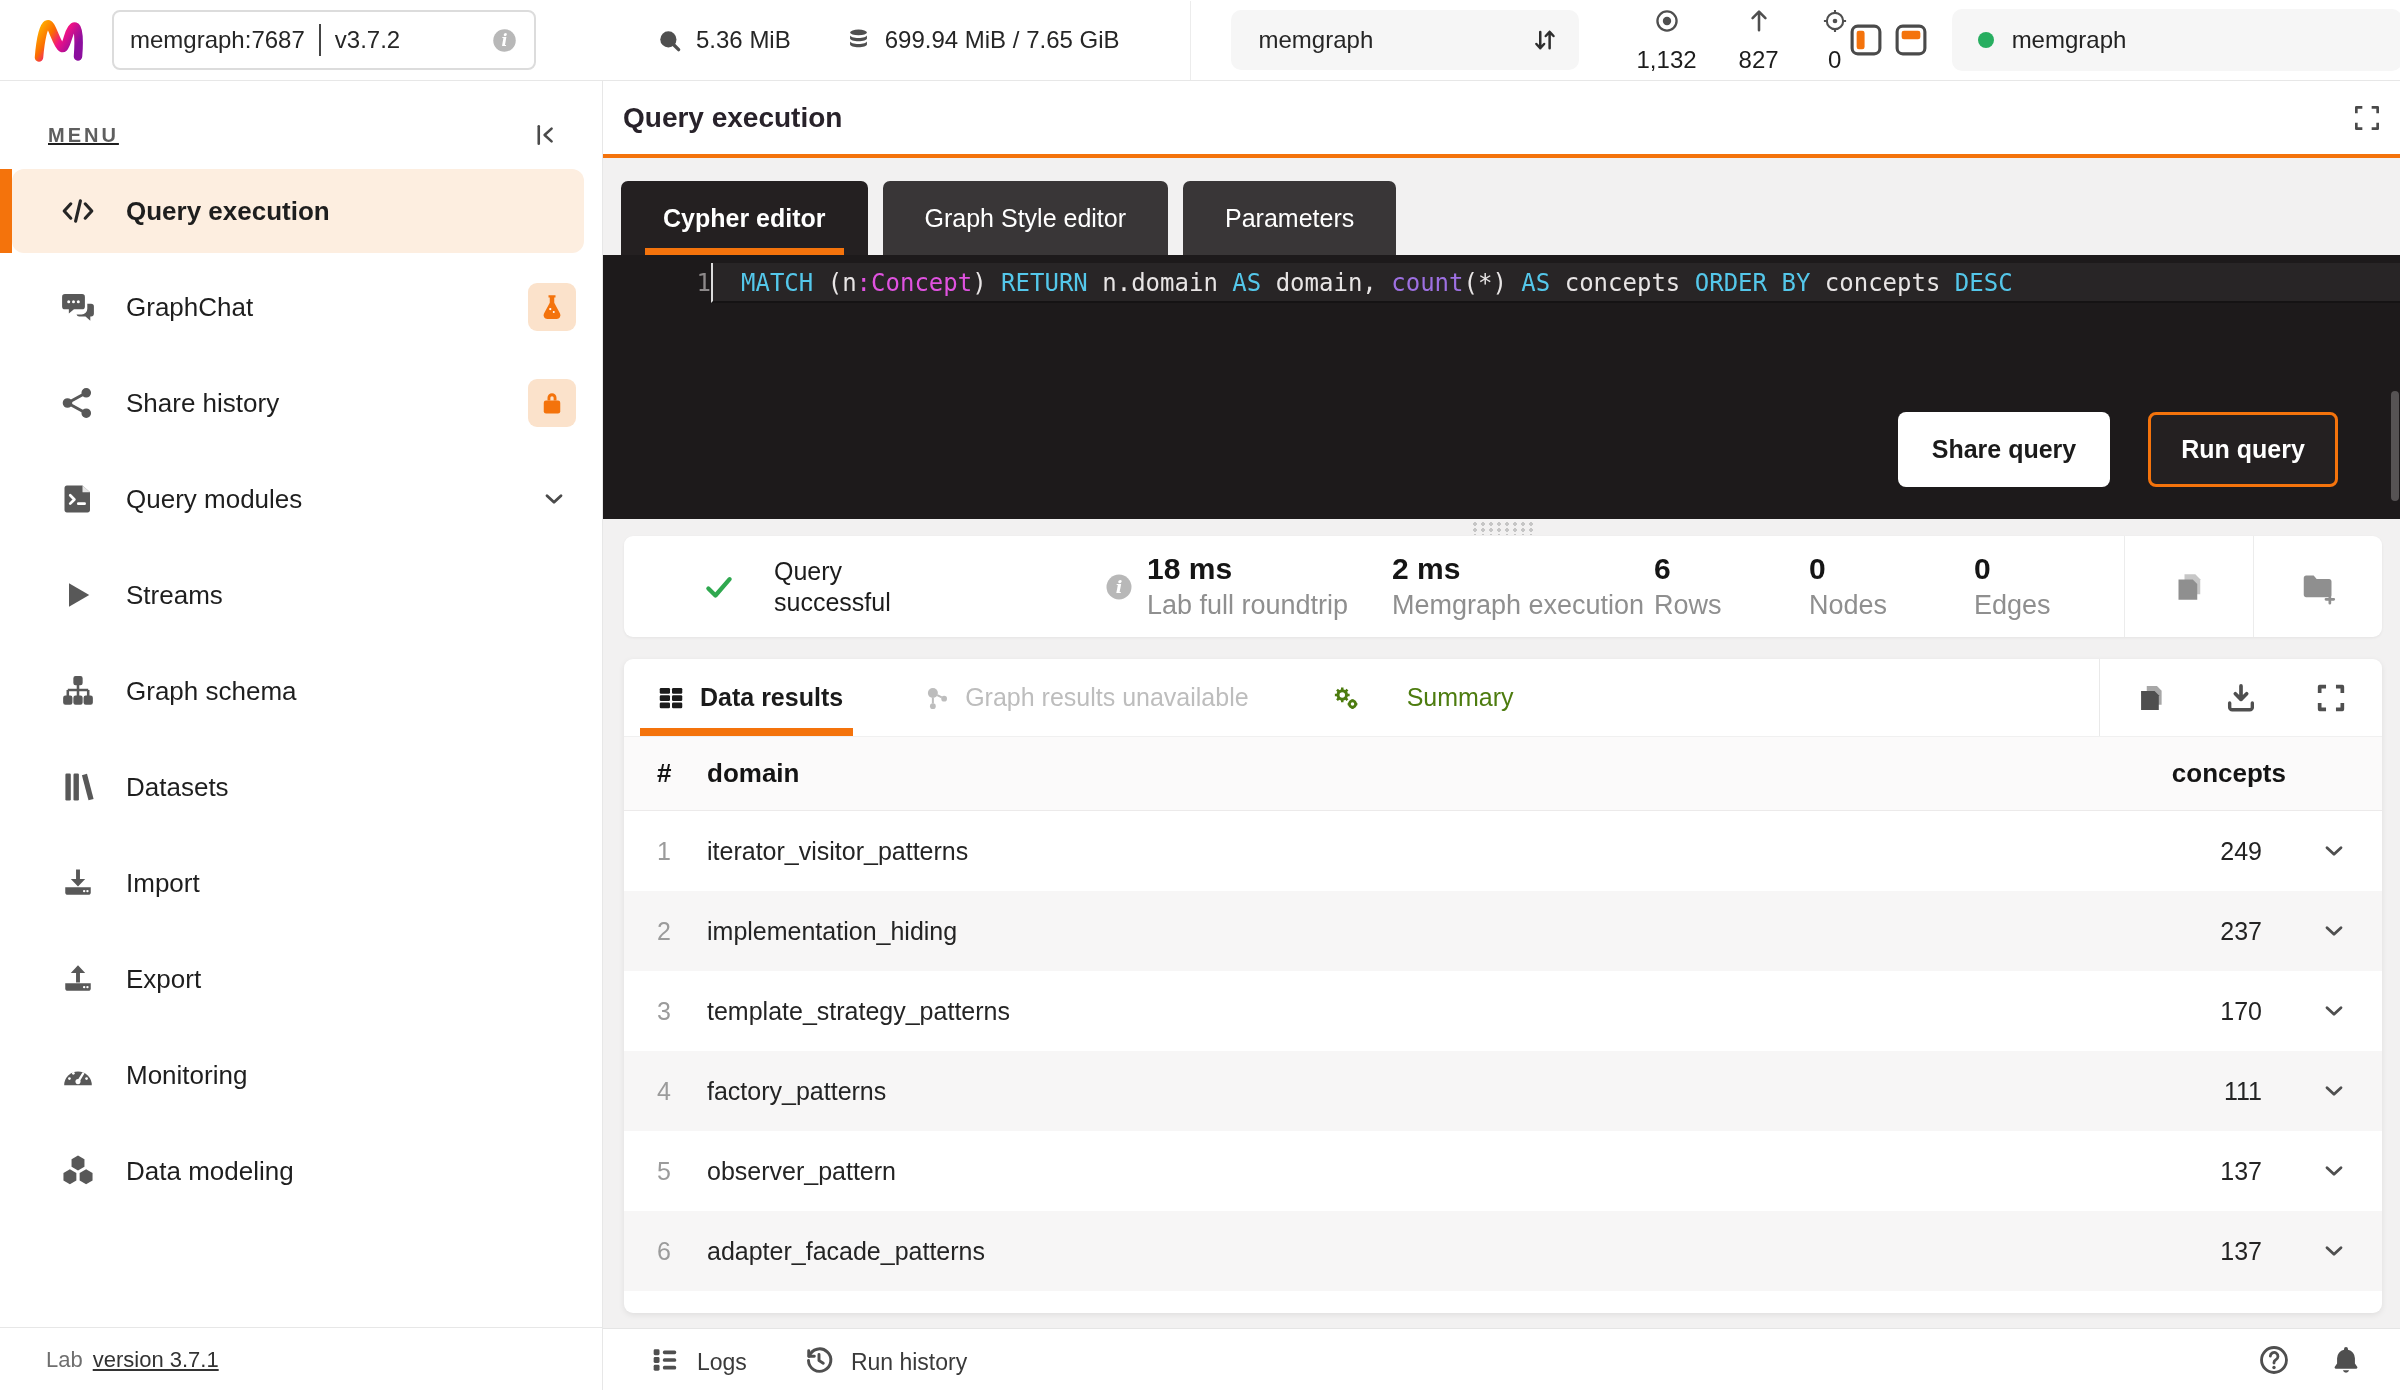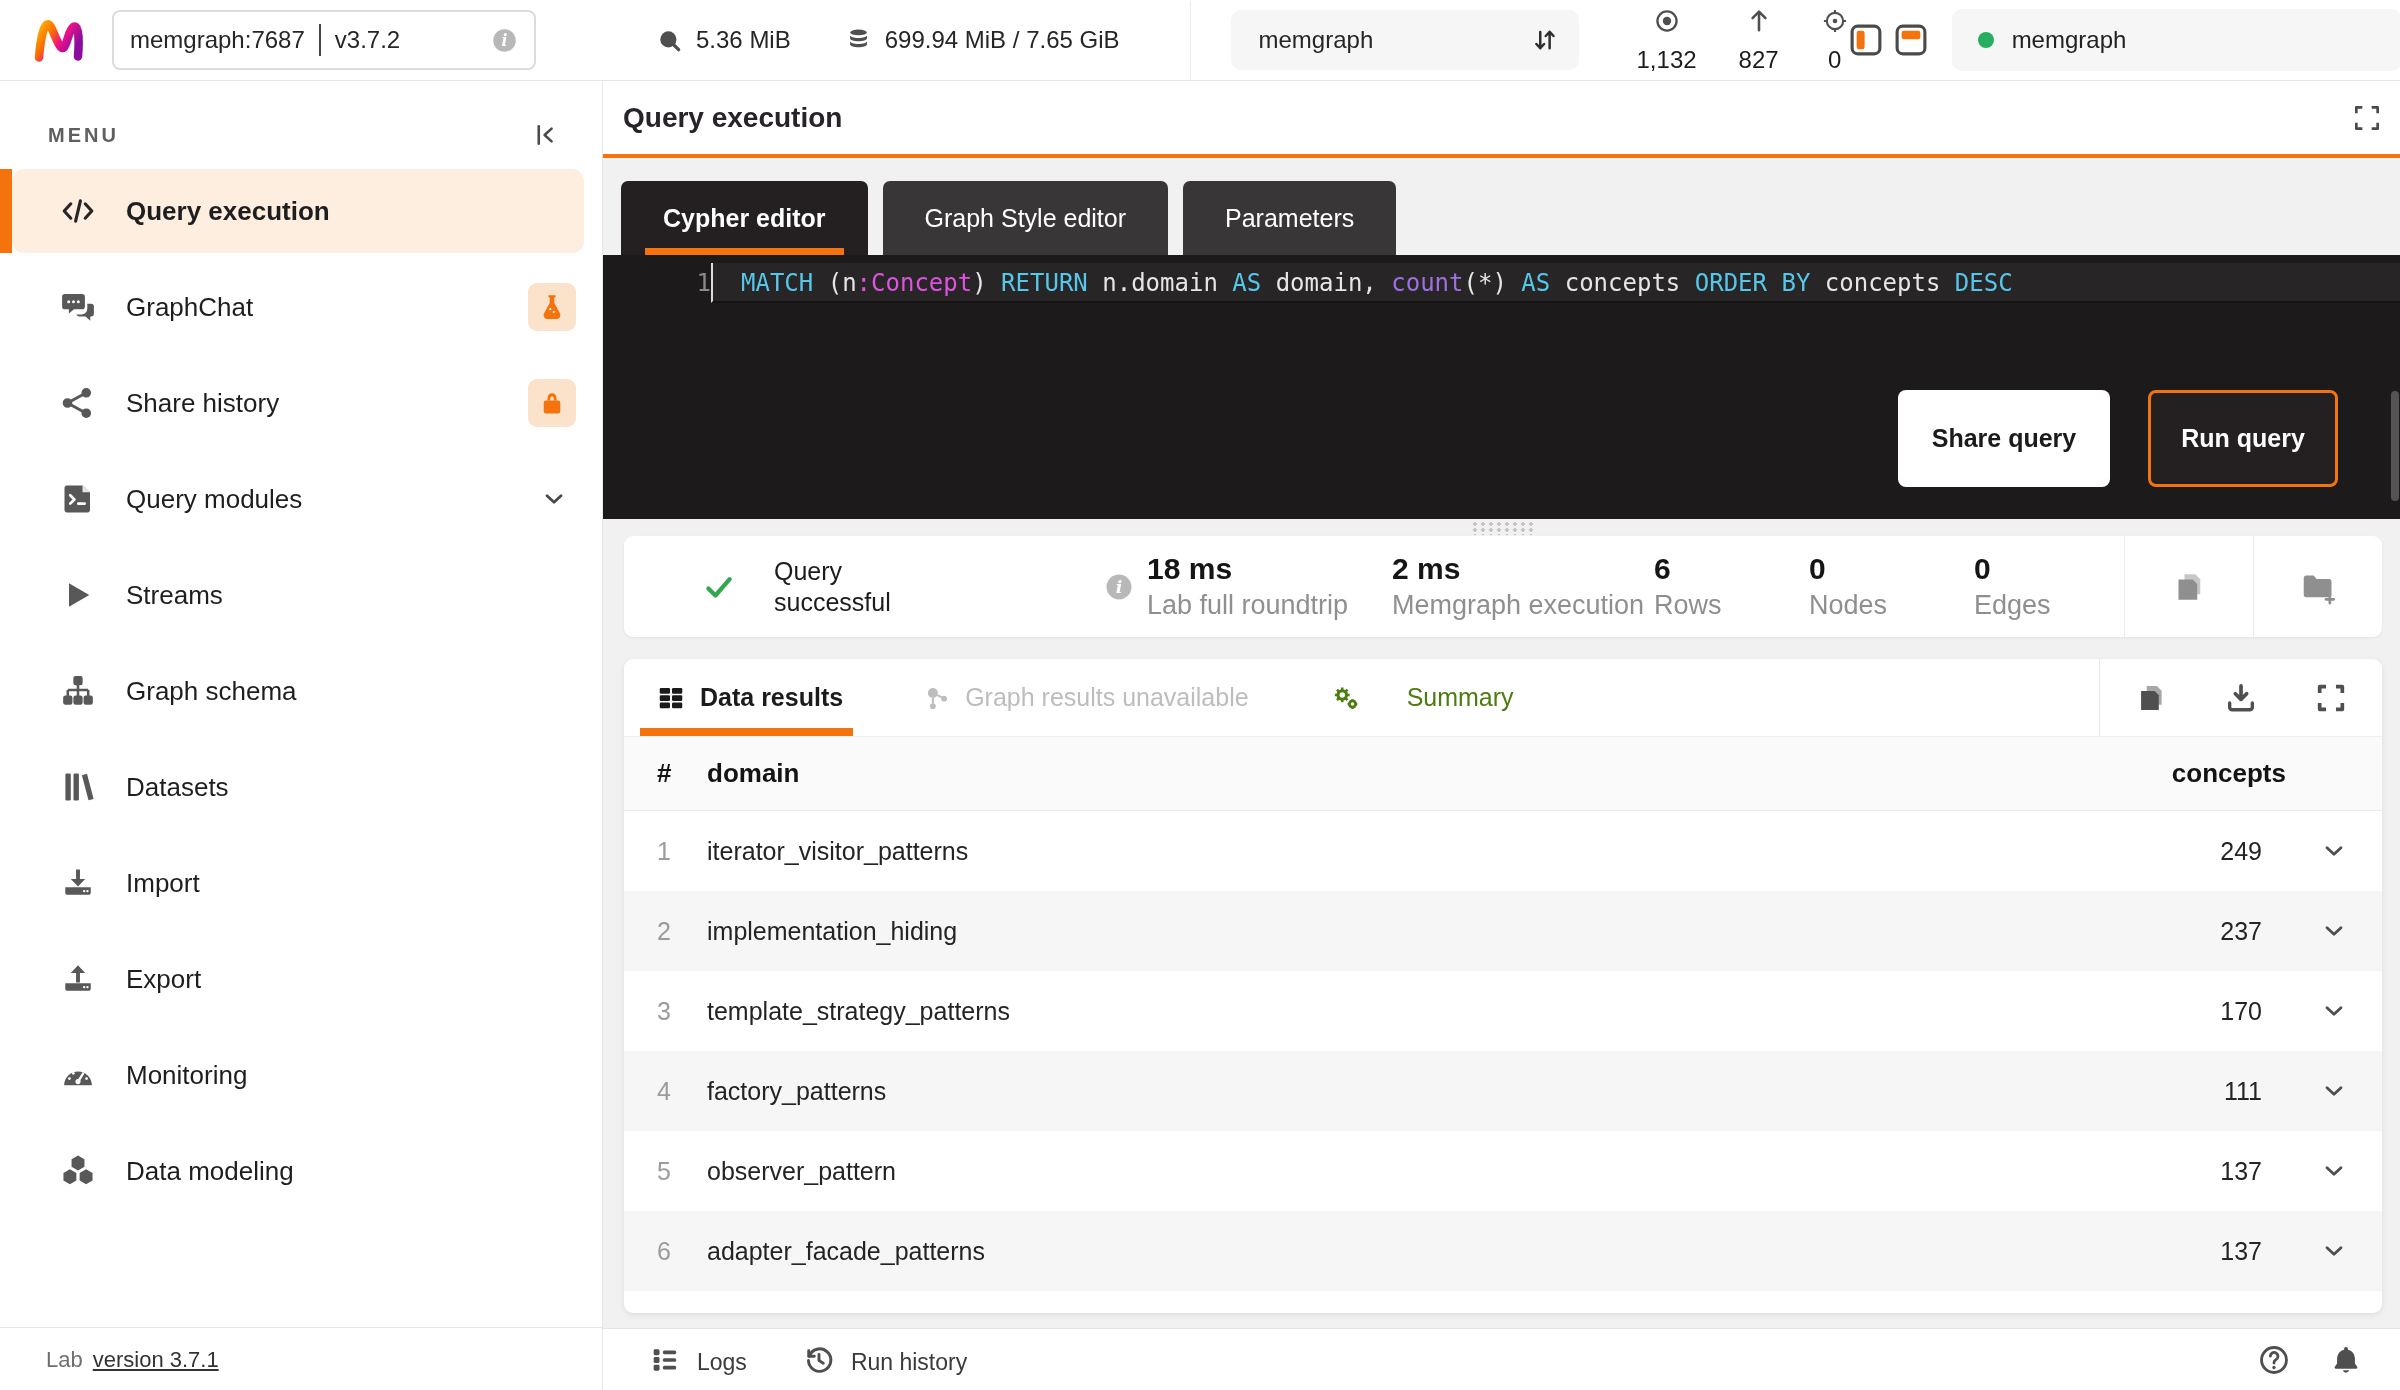--- a/index.html
+++ b/index.html
@@ -39,21 +39,21 @@
   .count .cicn{color:#4f4f4f;}
   .layout-toggles{margin-left:auto;display:flex;gap:11px;flex:none;}
   .layout-toggles .tgl{width:34px;height:34px;cursor:pointer;}
   .conn-select{margin-left:24px;margin-right:44px;width:400px;height:62px;background:#f6f6f6;border-radius:10px;
     display:flex;align-items:center;gap:18px;padding:0 24px 0 26px;font-size:24px;color:#222;flex:none;cursor:pointer;}
   .gdot{width:16px;height:16px;border-radius:50%;background:#27ae60;flex:none;}
   
   .app{display:flex;height:1310px;}
   
   .sidebar{width:602px;flex:none;border-right:1px solid var(--line);background:#fff;display:flex;flex-direction:column;}
-  .menu-head{display:flex;align-items:center;justify-content:space-between;padding:40px 44px 0 48px;}
+  .menu-head{display:flex;align-items:center;justify-content:space-between;padding:40px 44px 0 48px;text-decoration:underline;}
   .menu-title{font-size:20px;letter-spacing:3px;color:#5f5f5f;font-weight:700;}
   .collapse{color:#4a4a4a;cursor:pointer;}
   .nav{margin-top:14px;}
   .nav-item{height:96px;display:flex;align-items:center;position:relative;cursor:pointer;}
   .nav-item .pill{display:flex;align-items:center;flex:1;height:84px;margin:0 18px 0 12px;padding-left:48px;border-radius:12px;}
   .nav-item.active .pill{background:var(--accent-soft);}
   .nav-item.active::before{content:"";position:absolute;left:0;top:6px;bottom:6px;width:12px;background:var(--accent);}
   .nav-item .icn{width:36px;height:36px;color:var(--gray-icon);flex:none;}
   .nav-item.active .icn{color:#262626;}
   .nav-item .lbl{margin-left:30px;font-size:26px;color:#1e1e1e;font-weight:500;}
@@ -79,21 +79,21 @@
   .code-row{display:flex;height:40px;line-height:40px;}
   .gutter{width:108px;text-align:right;color:#8d898a;flex:none;}
   .line-body{flex:1;background:#282526;border-bottom:2px solid #151314;border-left:2px solid #dcdcdc;
     padding-left:28px;white-space:pre;}
   .tk-kw{color:#54c7ea;}
   .tk-lb{color:#e052e0;}
   .tk-fn{color:#9e70e2;}
   .tk-pl{color:#e8e5e5;}
   .editor-scroll-thumb{position:absolute;right:4px;top:136px;width:8px;height:110px;border-radius:4px;background:#565354;}
   .editor-buttons{position:absolute;right:65px;bottom:32px;display:flex;gap:38px;}
-  .btn{height:97px;border-radius:8px;font-size:25px;font-weight:600;display:flex;align-items:center;
+  .btn{height:75px;border-radius:8px;font-size:25px;font-weight:600;display:flex;align-items:center;
     justify-content:center;font-family:"Liberation Sans",sans-serif;cursor:pointer;border:none;}
   .btn-share{width:212px;background:#fff;color:#1b1b1b;}
   .btn-run{width:190px;background:#242021;color:#fff;border:3px solid var(--accent);}
   .drag-dots-wrap{height:17px;display:flex;align-items:center;justify-content:center;}
   .drag-dots{width:64px;height:14px;cursor:row-resize;
     background-image:radial-gradient(circle,#c6c6c6 1.8px,rgba(0,0,0,0) 2px);background-size:8px 6px;}
   
   .status-panel{margin:0 21px;height:101px;background:#fff;border-radius:9px;display:flex;align-items:center;
     box-shadow:0 1px 3px rgba(0,0,0,.06);flex:none;}
   .check{margin-left:78px;width:34px;height:34px;flex:none;}

